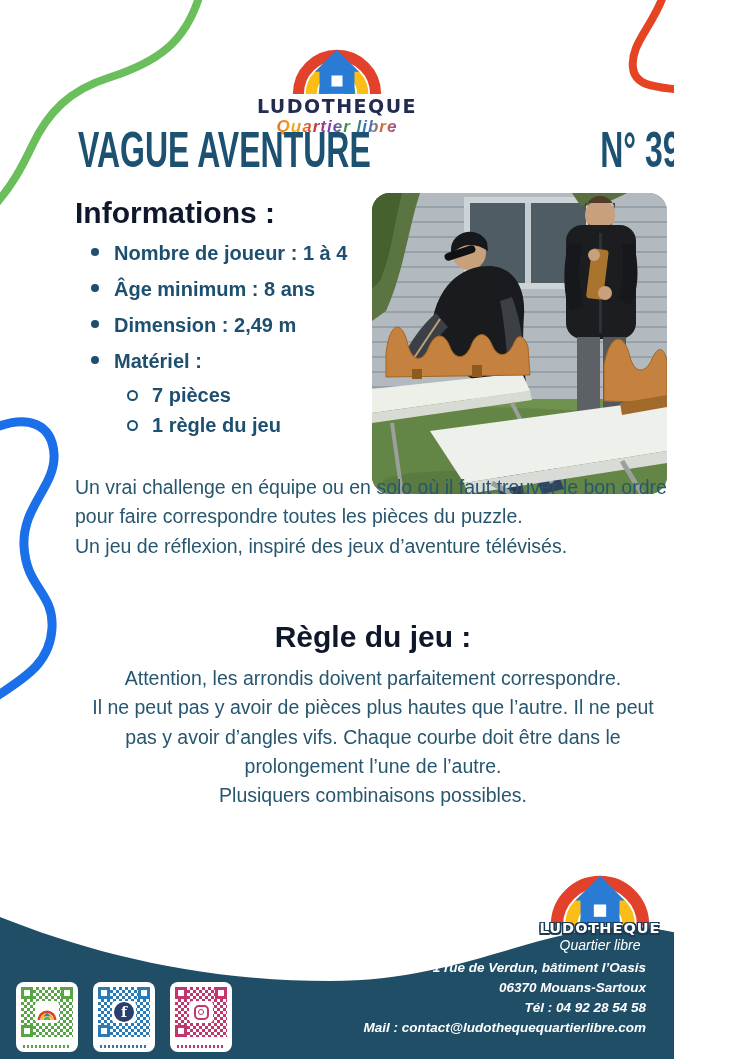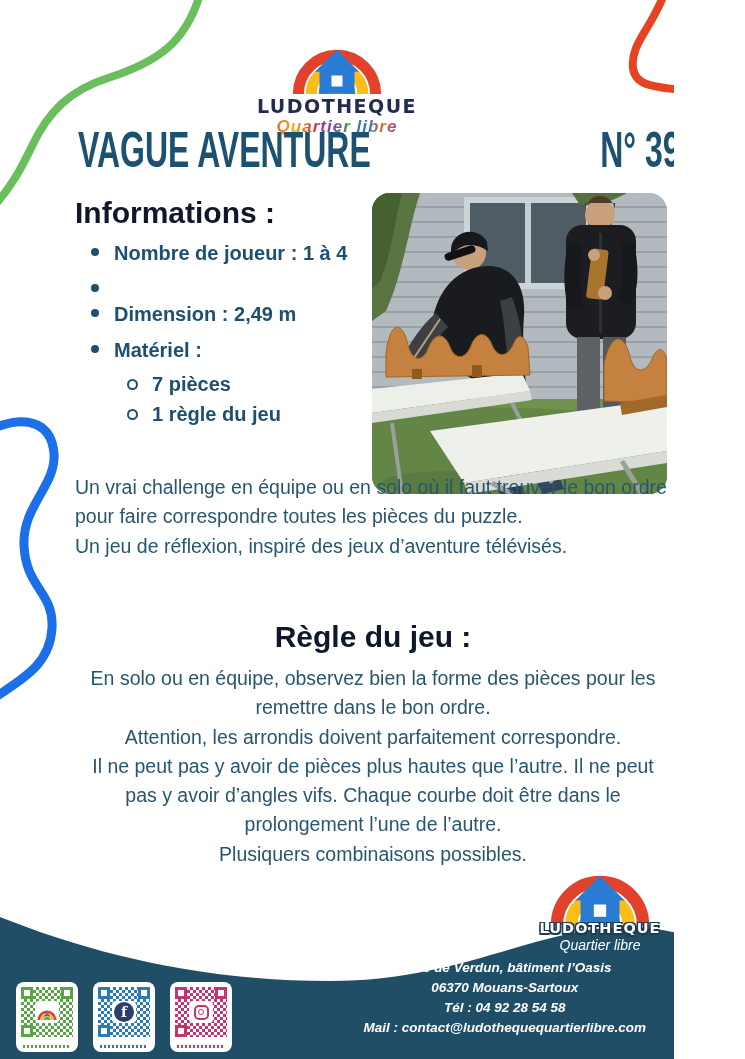--- a/index.html
+++ b/index.html
@@ -59,21 +59,21 @@
   .fb-dot { width:20px; height:20px; border-radius:50%; background:#29406e; color:#ffffff; font-weight:bold; font-size:14px; display:flex; align-items:center; justify-content:center; font-family:"DejaVu Serif", serif; }
   .ig-frame { position:relative; width:15px; height:15px; border:2.5px solid #c2356f; border-radius:5px; box-sizing:border-box; }
   .ig-lens { position:absolute; inset:0; margin:auto; width:6px; height:6px; border:1.5px solid #c2356f; border-radius:50%; box-sizing:border-box; }
 
   .logo-bottom { position:absolute; right:10px; top:845px; width:128px; display:flex; flex-direction:column; align-items:center; }
   .logo-name-b { font-family:"DejaVu Sans", sans-serif; font-weight:bold; font-size:14.5px; letter-spacing:1px; color:#ffffff; margin-top:-5px;
                  text-shadow:-1.5px -1.5px 0 #1c3a50, 1.5px -1.5px 0 #1c3a50, -1.5px 1.5px 0 #1c3a50, 1.5px 1.5px 0 #1c3a50; }
   .logo-tagline-b { color:#ffffff; font-style:italic; font-size:14px; margin-top:1px; }
 
   .address { position:absolute; right:28px; top:958px; text-align:right; color:#ffffff; font-style:italic; font-weight:bold; font-size:13.5px; line-height:20px; }
-  .address .line { white-space:nowrap;text-align:center; }
+  .address .line { white-space:nowrap; }
 </style>
 </head>
 <body>
 
 <div class="page">
 
   <svg class="decor" viewBox="0 0 745 1059">
     <path d="M200,-6 C186,42 158,62 108,78 C70,90 48,112 32,146 C22,167 12,186 -6,206" fill="none" stroke="#6abf5c" stroke-width="8" stroke-linecap="round"></path>
     <path d="M664,-6 C652,28 630,44 633,68 C636,94 676,84 708,96 C740,108 742,146 716,158 C701,164 698,146 718,141 C732,137 744,140 752,144" fill="none" stroke="#e54322" stroke-width="8" stroke-linecap="round"></path>
     <path d="M-6,428 C28,414 52,424 54,454 C56,486 22,506 24,546 C26,588 54,592 52,628 C50,664 24,678 -6,698" fill="none" stroke="#1b6fe8" stroke-width="9" stroke-linecap="round"></path>
@@ -100,20 +100,21 @@
 
   <section class="info-section">
     <h2 class="h2">Informations :</h2>
     <ul class="info-list">
       <li class="info-item">
           <span class="bullet"></span>
           <span>Nombre de joueur : 1 à 4</span>
         </li>
       <li class="info-item">
           <span class="bullet"></span>
+          <span>Âge minimum : 8 ans</span>
         </li>
       <li class="info-item">
           <span class="bullet"></span>
           <span>Dimension : 2,49 m</span>
         </li>
       <li class="info-item">
           <span class="bullet"></span>
           <span>Matériel :</span>
         </li>
     </ul>
@@ -192,21 +193,20 @@
     </svg>
   </div>
 
   <section class="but-section">
     <p class="body-p">Un vrai challenge en équipe ou en solo où il faut trouver le bon ordre pour faire correspondre toutes les pièces du puzzle.</p>
     <p class="body-p">Un jeu de réflexion, inspiré des jeux d’aventure télévisés.</p>
   </section>
 
   <section class="regle-section">
     <h2 class="h2">Règle du jeu :</h2>
-    <p class="body-p">En solo ou en équipe, observez bien la forme des pièces pour les remettre dans le bon ordre.</p>
     <p class="body-p">Attention, les arrondis doivent parfaitement correspondre.</p>
     <p class="body-p">Il ne peut pas y avoir de pièces plus hautes que l’autre. Il ne peut pas y avoir d’angles vifs. Chaque courbe doit être dans le prolongement l’une de l’autre.</p>
     <p class="body-p">Plusiquers combinaisons possibles.</p>
   </section>
 
   <svg class="footer-wave" viewBox="0 0 745 192" preserveAspectRatio="none">
     <path d="M0,50 C90,86 200,114 330,114 C460,114 540,60 625,60 C675,60 715,76 745,90 L745,192 L0,192 Z" fill="#1f4e66"></path>
   </svg>
 
   <div class="logo-bottom">

